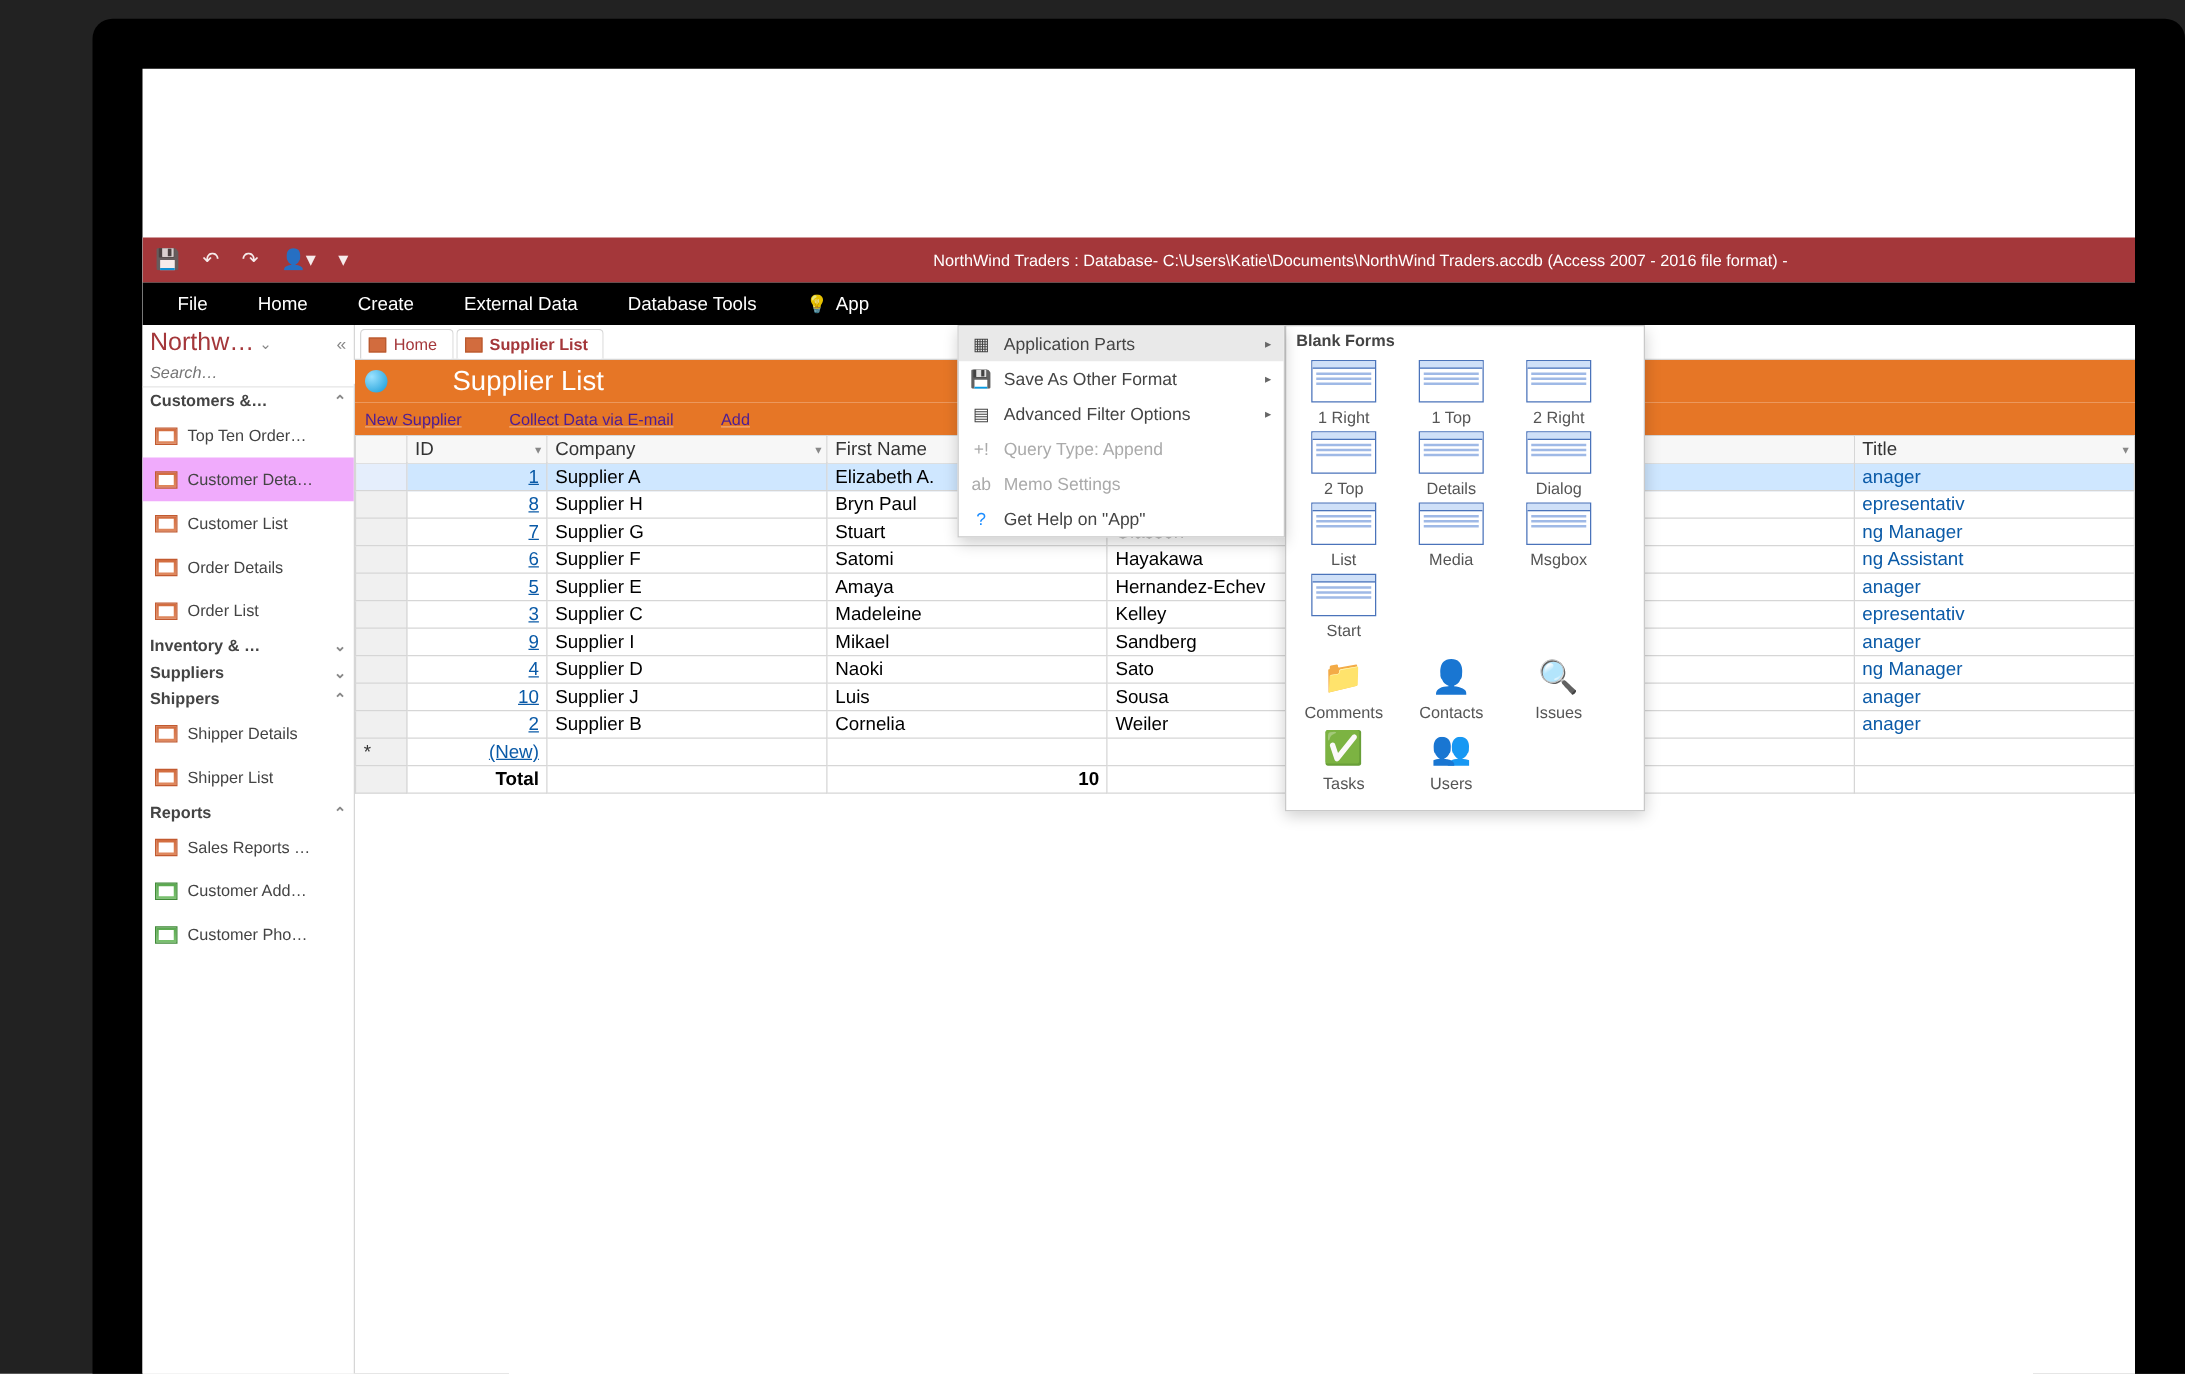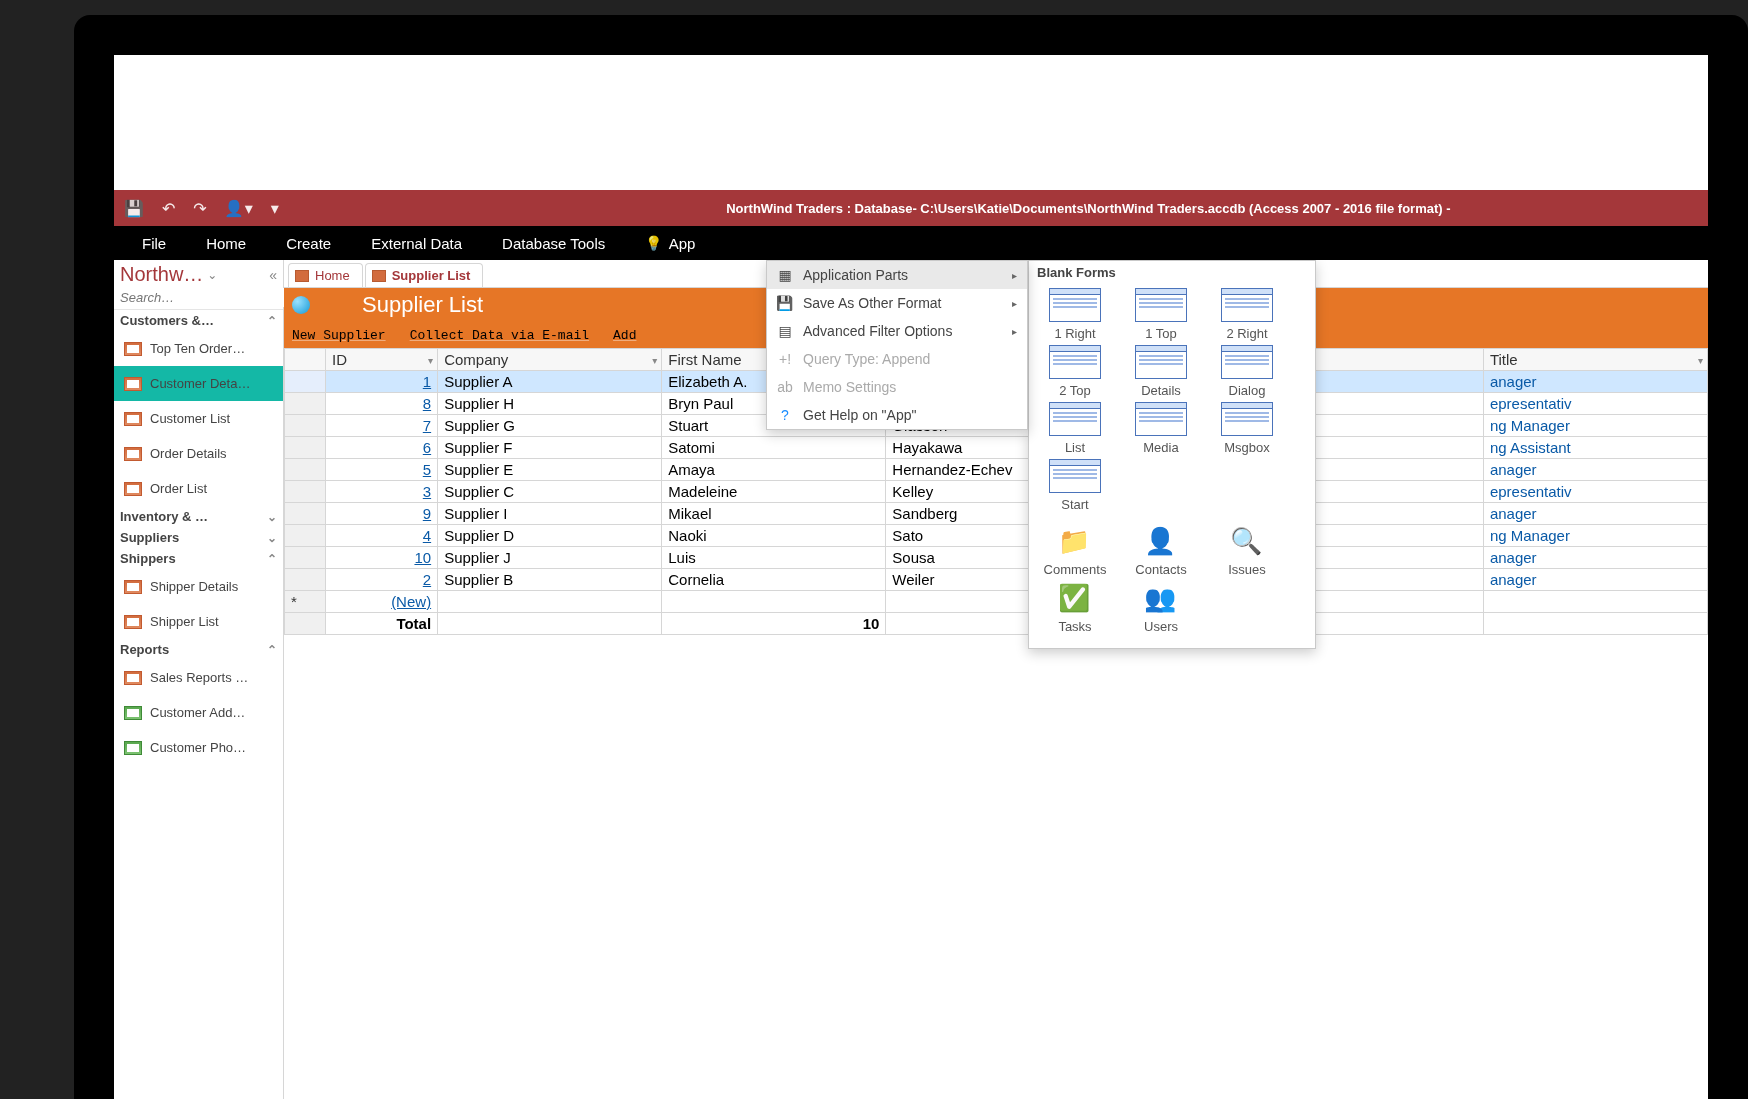--- a/index.html
+++ b/index.html
@@ -5,56 +5,56 @@
   * { box-sizing: border-box; margin: 0; padding: 0; }
   body { font-family: "Segoe UI", Arial, sans-serif; font-size: 14px; background: #222; overflow: hidden; }
   .device-frame { position: absolute; left: 74px; top: 15px; right: 0; bottom: 0; background: #000; border-radius: 16px 16px 0 0; padding: 40px 40px 0 40px; }
   .screen { width: 100%; height: 100%; background: #fff; overflow: hidden; position: relative; }
   .win { position: absolute; left: 0; top: 135px; right: 0; bottom: 0; background: #fff; display: flex; flex-direction: column; }
 
   
   .titlebar { background: #a4373a; color: #fff; height: 36px; display: flex; align-items: center; padding: 0 10px; font-size: 13px; }
   .titlebar .qat { display: flex; align-items: center; gap: 18px; }
   .titlebar .qat span { opacity: .9; font-size: 16px; cursor: pointer; }
-  .titlebar .title-center { flex: 1; text-align: center; white-space: nowrap; overflow: hidden; padding-left: 200px; font-weight: bold; }
+  .titlebar .title-center { flex: 1; text-align: center; white-space: nowrap; overflow: hidden; padding-left: 200px; }
 
   .ribbon-tabs { background: #000000; color: #fff; height: 34px; display: flex; align-items: center; padding: 0 8px; gap: 0; }
   .ribbon-tabs .tab { padding: 0 20px; height: 100%; display: flex; align-items: center; font-size: 15px; cursor: pointer; }
   .ribbon-tabs .tab.app { display: flex; align-items: center; gap: 6px; }
   .ribbon-tabs .bulb { font-size: 14px; opacity: .9; }
 
   
   .body { flex: 1; display: flex; min-height: 0; }
 
   
   .nav { width: 170px; border-right: 1px solid #d6d6d6; display: flex; flex-direction: column; font-size: 13px; background: #fff; }
   .nav-hdr { display: flex; align-items: center; gap: 4px; padding: 3px 6px 0 6px; color: #a4373a; font-size: 20px; }
   .nav-collapse { margin-left: auto; color: #888; font-size: 14px; cursor: pointer; }
   .nav-search { display: flex; align-items: center; padding: 2px 4px; border-bottom: 1px solid #e5e5e5; }
   .nav-search input { flex: 1; border: none; outline: none; font-style: italic; font-size: 13px; padding: 2px 2px; color: #777; }
   .nav-search .mag { color: #a4373a; font-size: 14px; cursor: pointer; }
   .nav-sec { padding: 3px 6px; font-weight: 600; color: #444; display: flex; align-items: center; cursor: pointer; }
   .nav-sec .chev { margin-left: auto; color: #888; font-size: 12px; }
   .nav-item { display: flex; align-items: center; gap: 8px; padding: 10px 8px 10px 10px; color: #444; cursor: pointer; white-space: nowrap; overflow: hidden; }
-  .nav-item.sel { background: #14b8a6; }
+  .nav-item.sel { background: #f0abfc; }
   .nav-item .ico { width: 18px; height: 14px; background: linear-gradient(#d26c3e,#e08a60); border: 1px solid #c25a30; position: relative; }
   .nav-item .ico::before { content:""; position:absolute; left:2px; top:2px; right:2px; bottom:2px; background:#fff; }
   .nav-item .ico.green { background: linear-gradient(#5aa84f,#7cc371); border-color:#3f8a37; }
 
   
   .main { flex: 1; display: flex; flex-direction: column; position: relative; }
   .tabstrip { height: 28px; display: flex; align-items: flex-end; padding: 0 4px; background: #fff; border-bottom: 1px solid #d6d6d6; }
   .doctab { height: 24px; border: 1px solid #d6d6d6; border-bottom: none; border-radius: 4px 4px 0 0; padding: 0 12px 0 6px; display: flex; align-items: center; gap: 6px; font-size: 13px; margin-right: 2px; background: #fff; cursor: pointer; }
   .doctab .tico { width: 14px; height: 12px; background: #d26c3e; border:1px solid #b85a30; }
   .doctab.active { font-weight: 600; color: #a4373a; }
   .doctab a { color: #a4373a; text-decoration: none; }
   .banner { height: 34px; background: #e67626; color: #fff; display: flex; align-items: center; padding: 0 8px; font-size: 22px; gap: 12px; }
   .banner .globe { width: 18px; height: 18px; background: radial-gradient(circle at 30% 30%, #9be2ff, #1499d6); border-radius: 50%; }
   .banner-title { flex: 0 0 auto; padding-left: 40px; }
-  .toolbar { height: 26px; background: #e67626; color: #000000; display: flex; align-items: center; font-size: 13px; padding: 0 8px; gap: 24px; font-family: Liberation Mono, monospace; }
+  .toolbar { height: 26px; background: #e67626; color: #4c1d95; display: flex; align-items: center; font-size: 13px; padding: 0 8px; gap: 38px; }
   .toolbar span { cursor: pointer; text-decoration: underline; text-decoration-color: rgba(255,255,255,.4); }
 
   
   .grid { flex:1; overflow: auto; font-size: 15px; }
   table { border-collapse: collapse; width: 100%; }
   th, td { border: 1px solid #d6d6d6; padding: 2px 6px; white-space: nowrap; }
   th { background: #f7f7f7; font-weight: 400; color: #333; text-align: left; position: relative; }
   th .dd { position: absolute; right: 4px; top: 50%; transform: translateY(-50%); color: #888; font-size: 10px; }
   td.rownum { text-align: right; color: #0a5aa7; text-decoration: underline; width: 60px; }
   td.recsel { width: 22px; background: #f0f0f0; }

